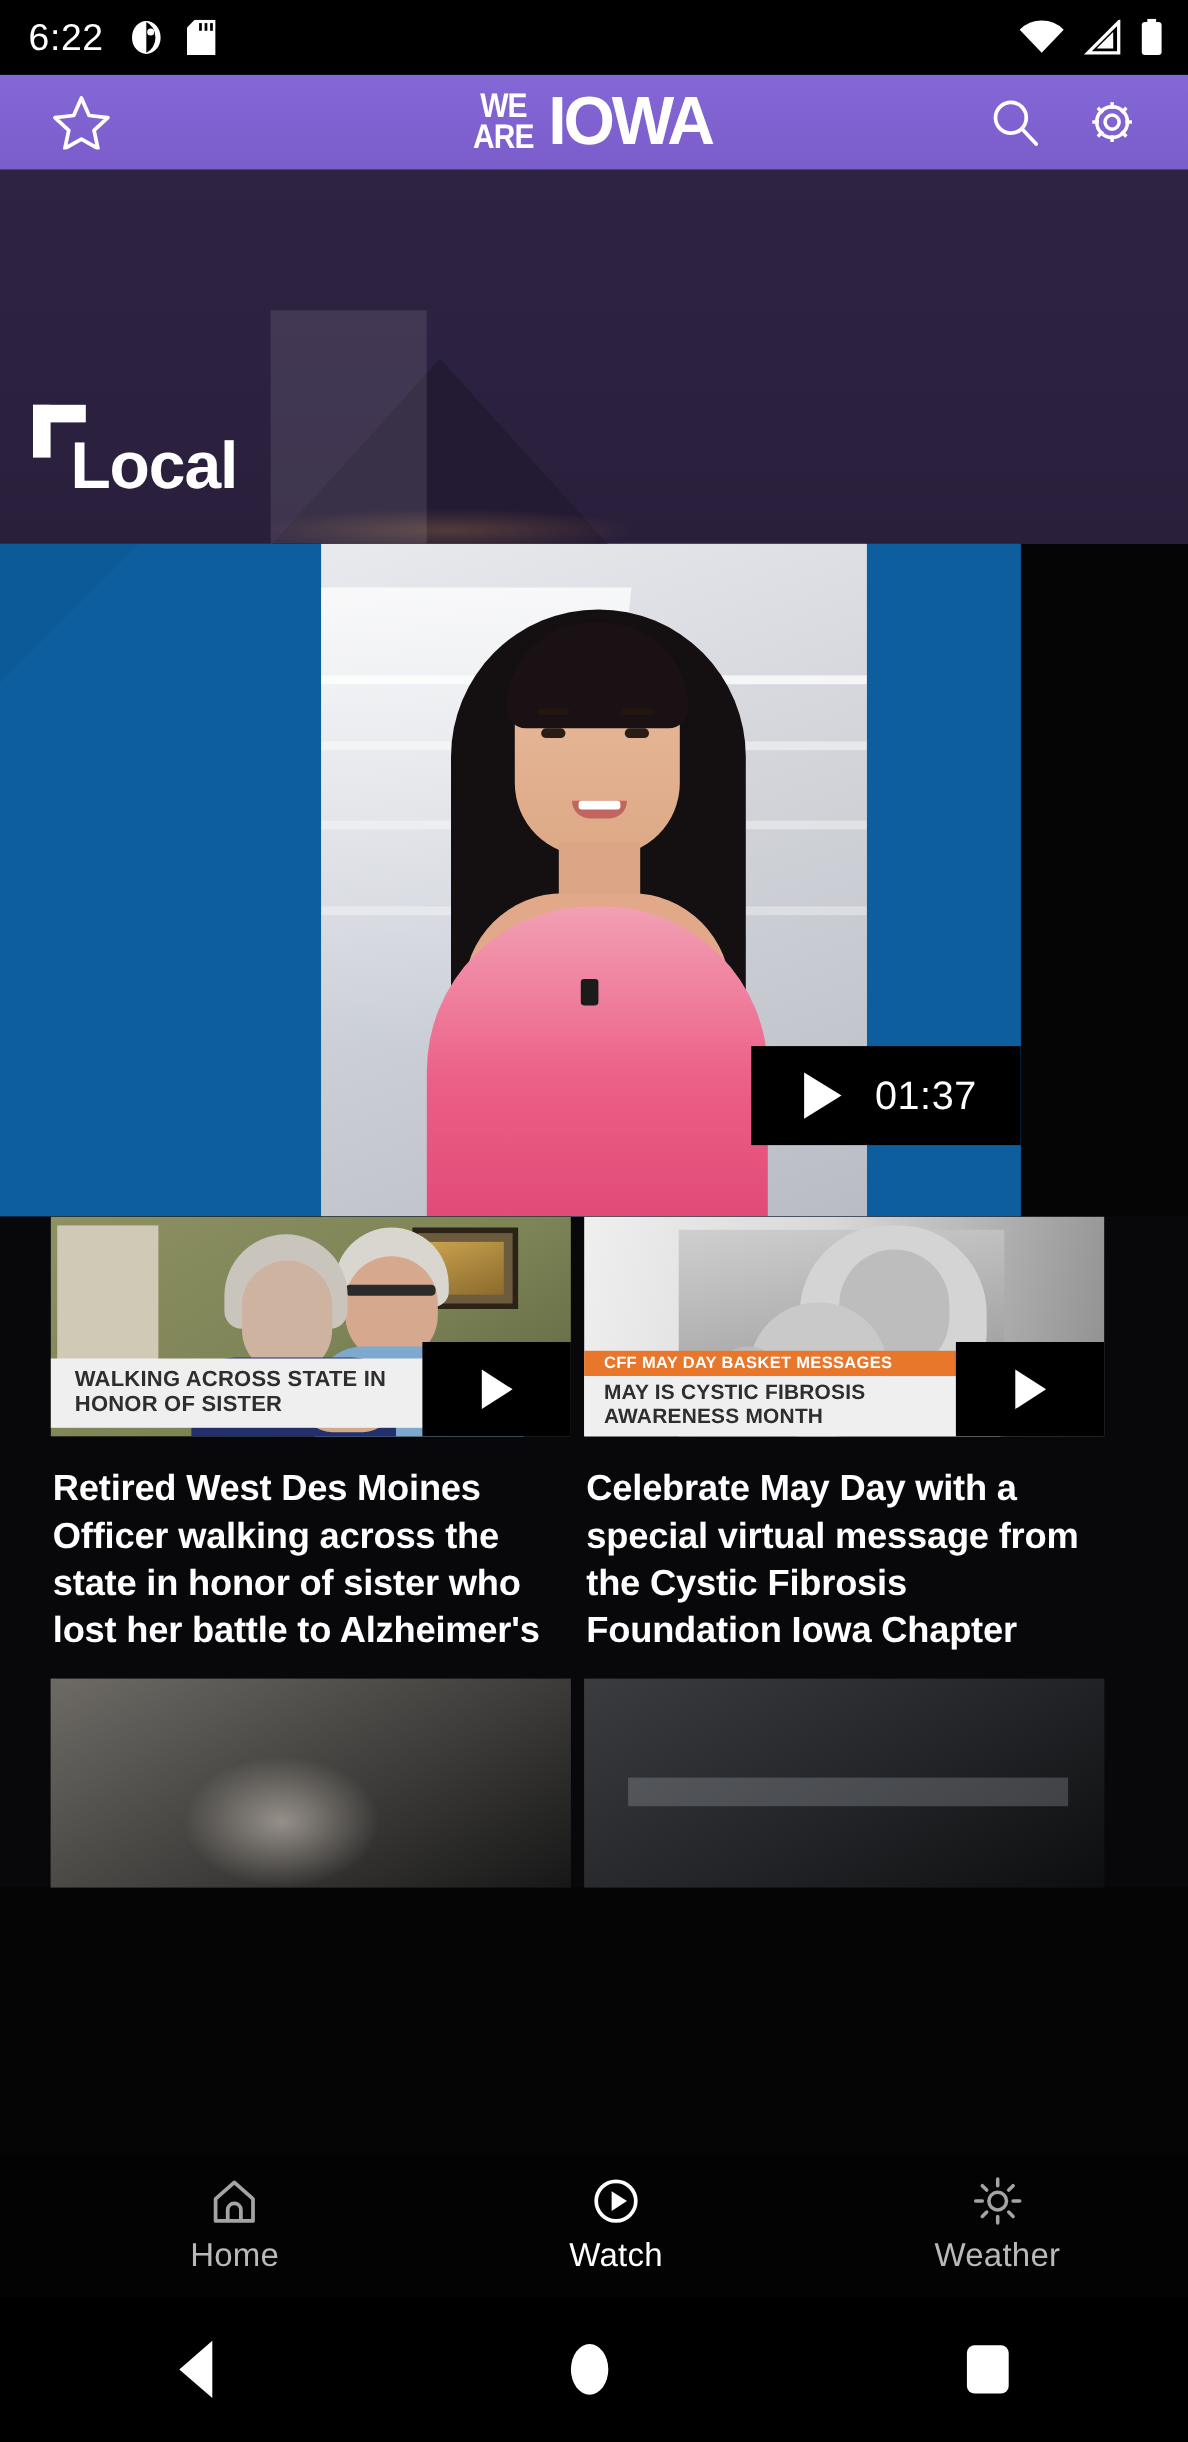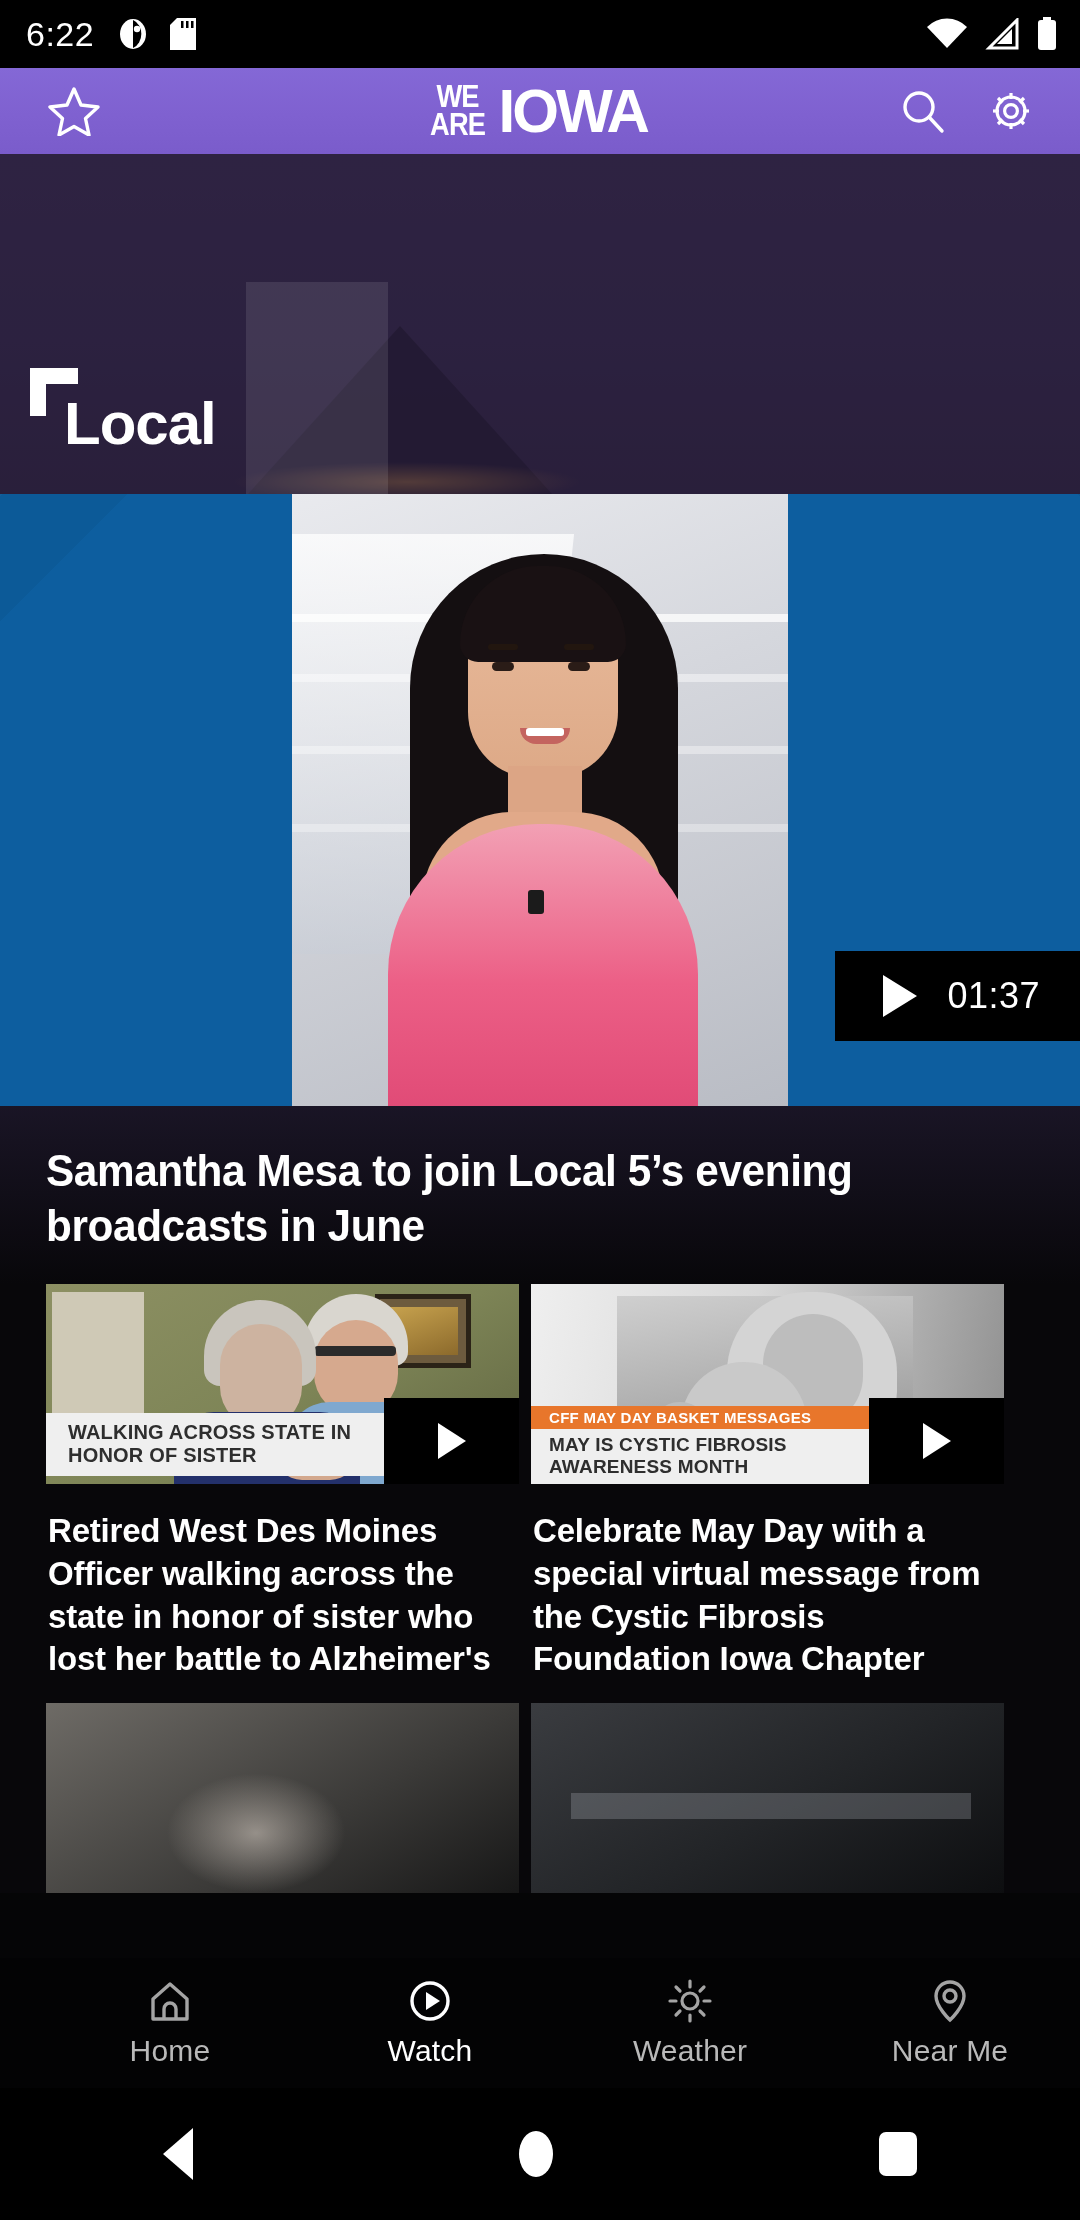--- a/index.html
+++ b/index.html
@@ -85,21 +85,21 @@
   .lb-title {
     color:#fff; font-size:60px; font-weight:bold; letter-spacing:-1px;
     font-family:"Liberation Sans", sans-serif; line-height:1;
     padding-left:22px;
   }
 
   
   .feed { position:absolute; top:494px; left:0; width:1080px; bottom:0; background:#050506; z-index:10; }
 
   
-  .hero { position:relative; width:1080px; height:612px; overflow:hidden; background:#0b5c9e; }
+  .hero { position:relative; width:928px; height:612px; overflow:hidden; background:#0b5c9e; }
   .hero-bg { position:absolute; inset:0; background:#0d5e9f; }
   .hero-chevrons { position:absolute; inset:0; opacity:.5;
     background:
       linear-gradient(135deg, rgba(255,255,255,.05) 0 2px, transparent 2px 140px),
       linear-gradient(225deg, rgba(0,0,0,.10) 0 2px, transparent 2px 170px),
       linear-gradient(135deg, rgba(0,0,0,.08) 0 90px, transparent 90px 260px);
   }
   .hero-center { position:absolute; left:292px; top:0; width:496px; height:612px; overflow:hidden; background:#d8d9dd; }
   .studio-bg { position:absolute; inset:0;
     background:linear-gradient(160deg,#e9eaee 0%,#d5d7dd 40%,#b9bcc4 100%); }
@@ -393,23 +393,20 @@
         <div class="anchor-shoulders"></div>
         <div class="anchor-chest"></div>
         <div class="anchor-mic"></div>
       </div>
       <div class="hero-badge">
         <span class="badge-play"></span>
         <span class="badge-time">01:37</span>
       </div>
     </div>
 
-    <div class="hero-text">
-      <div class="hero-headline">Samantha Mesa to join Local 5’s evening broadcasts in June</div>
-    </div>
 
     <div class="cards">
 
       <div class="card">
         <div class="thumb">
           <div class="t2-bg"></div>
           <div class="t2-door"></div>
           <div class="t2-frame">
               <i></i>
             </div>
@@ -493,29 +490,20 @@
             <line x1="9" y1="9" x2="13" y2="13"></line>
             <line x1="33" y1="33" x2="37" y2="37"></line>
             <line x1="37" y1="9" x2="33" y2="13"></line>
             <line x1="13" y1="33" x2="9" y2="37"></line>
           </g>
         </svg>
       </span>
       <span class="tab-label">Weather</span>
     </div>
 
-    <div class="tab inactive">
-      <span class="tab-ic">
-        <svg class="ic" width="46" height="46" viewBox="0 0 46 46">
-          <path d="M23 4 a14 14 0 0 1 14 14 c0 11 -14 24 -14 24 S9 29 9 18 A14 14 0 0 1 23 4 Z" fill="none" stroke="#d2d2d2" stroke-width="3.4"></path>
-          <circle cx="23" cy="18" r="6" fill="none" stroke="#d2d2d2" stroke-width="3.4"></circle>
-        </svg>
-      </span>
-      <span class="tab-label">Near Me</span>
-    </div>
 
   </div>
 
   <div class="sysnav">
     <span class="nav-back"></span>
     <span class="nav-home"></span>
     <span class="nav-recents"></span>
   </div>
 
 </div>

